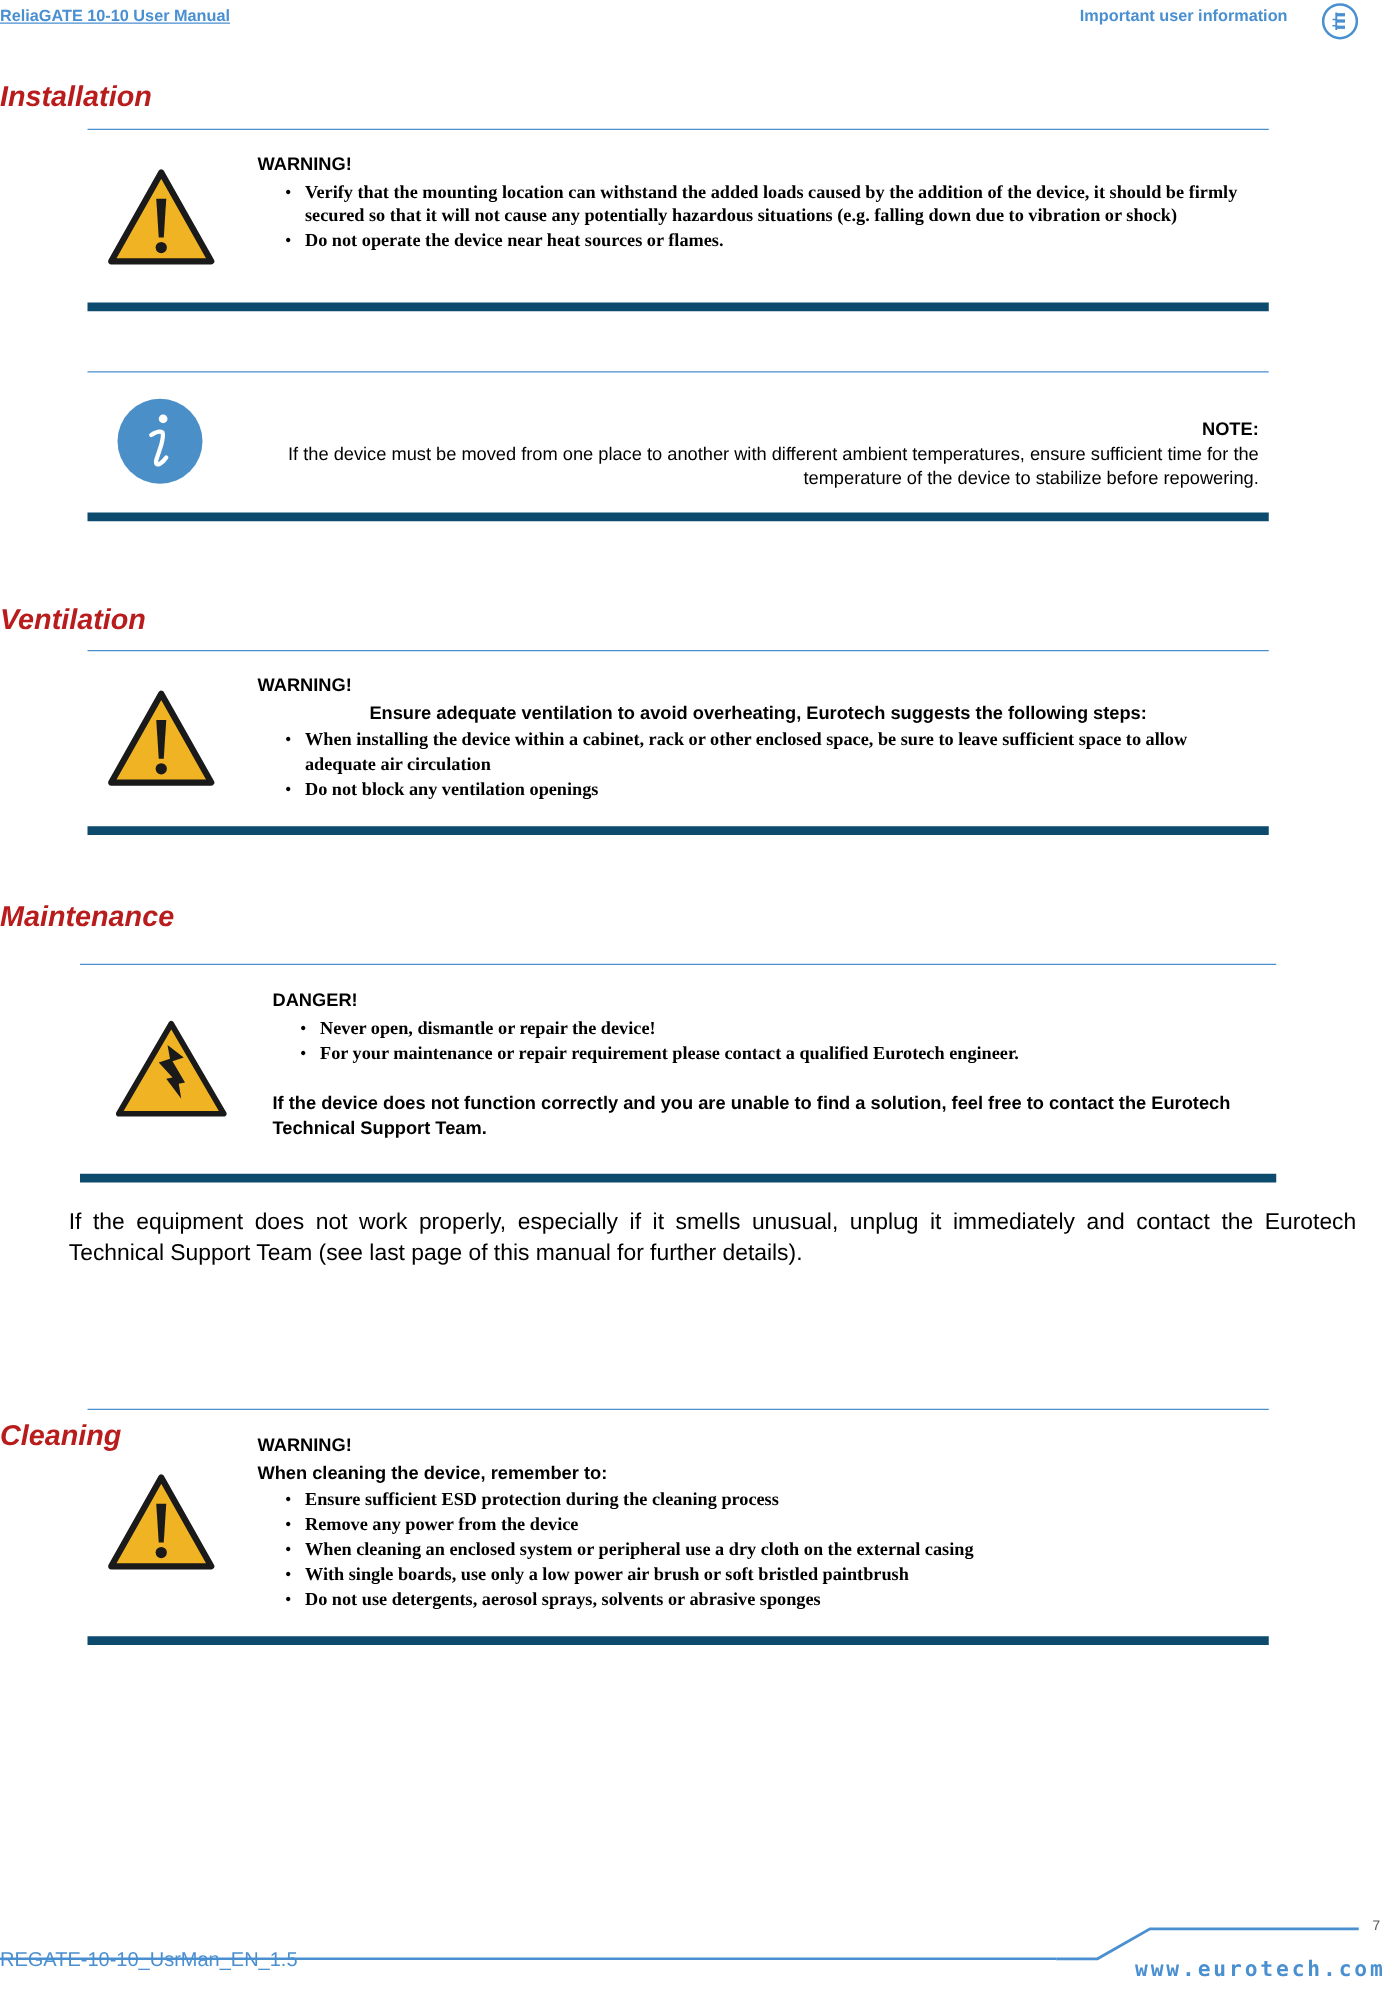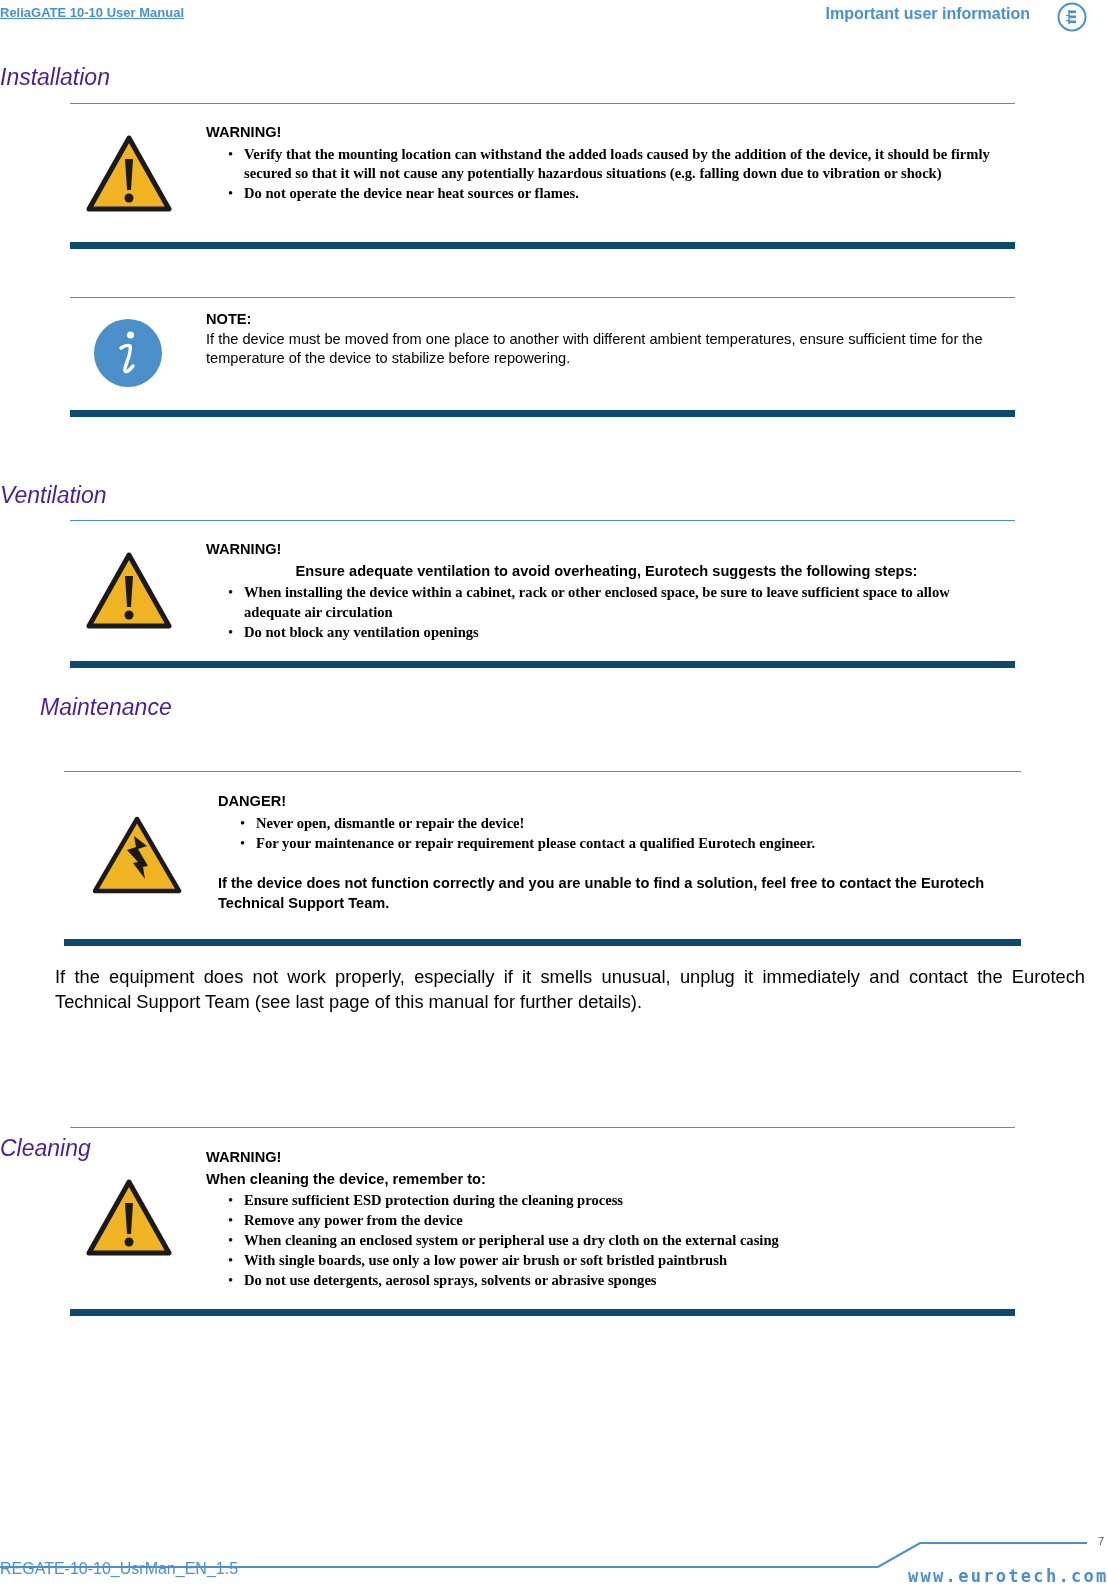--- a/index.html
+++ b/index.html
@@ -6,27 +6,27 @@
   body {
     width: 1107px; height: 1593px; position: relative; overflow: hidden;
     font-family: "Liberation Sans", sans-serif; color: #000;
   }
   .hdr-left {
     position: absolute; left: 0; top: 5px;
     font-size: 13px; font-weight: bold; color: #4a8fd0; text-decoration: underline;
   }
   .hdr-right {
     position: absolute; right: 77px; top: 5px;
-    font-size: 16px; font-weight: bold; color: #4a8fd0;
+    font-size: 13px; font-weight: bold; color: #4a8fd0;
   }
   .hdr-icon { position: absolute; left: 1057px; top: 2px; width: 30px; height: 30px; }
 
   .section-title {
     position: absolute; left: 0;
-    font-size: 23px; font-weight: normal; font-style: italic; color: #4c1d95;
+    font-size: 23px; font-weight: bold; font-style: italic; color: #b91c1c;
   }
 
   .box {
     position: absolute; left: 70px; width: 945px;
     border-top: 1px solid #4a8fd0; border-bottom: 7px solid #0c4a6e;
   }
   .box .icon { position: absolute; }
   .box .content {
     position: absolute; left: 136px; right: 8px;
     font-size: 14.6px; line-height: 19.5px;
@@ -89,21 +89,21 @@
     </ul>
   </div>
 </div>
 
 <div class="box" style="top:297px; height:112px;">
   <svg class="icon" style="left:23px; top:20px; width:70px; height:70px;" viewBox="0 0 70 70">
     <circle cx="35" cy="35" r="34" fill="#4a8fc8"></circle>
     <circle cx="37.5" cy="17" r="3.5" fill="#ffffff"></circle>
     <path d="M28 30 Q34 26 37 28 Q38 30 36 38 L32 50 Q31 55 35 53 Q38 51 40 48" fill="none" stroke="#ffffff" stroke-width="3.4" stroke-linecap="round"></path>
   </svg>
-  <div class="content" style="top:12px;">
+  <div class="content" style="top:37px;text-align:right;">
     <div class="label">NOTE:</div>
     <div class="plain">If the device must be moved from one place to another with different ambient temperatures, ensure sufficient time for the temperature of the device to stabilize before repowering.</div>
   </div>
 </div>
 
 <div class="section-title" style="top:482px;">Ventilation</div>
 
 <div class="box" style="top:520px; height:140px;">
   <svg class="icon" style="left:16px; top:31px; width:86px; height:78px;" viewBox="0 0 86 78">
     <path d="M43 3 L83 74 L3 74 Z" fill="#f0b323" stroke="#1a1a1a" stroke-width="5" stroke-linejoin="round"></path>
@@ -113,21 +113,21 @@
   <div class="content" style="top:19px;">
     <div class="label">WARNING!</div>
     <div class="lead" style="margin-top:2px;text-align:center;">Ensure adequate ventilation to avoid overheating, Eurotech suggests the following steps:</div>
     <ul>
       <li>When installing the device within a cabinet, rack or other enclosed space, be sure to leave sufficient space to allow adequate air circulation</li>
       <li>Do not block any ventilation openings</li>
     </ul>
   </div>
 </div>
 
-<div class="section-title" style="top:694px;padding-left:40px;">Maintenance</div>
+<div class="section-title" style="top:720px;">Maintenance</div>
 
 <div class="box" style="left:64px; width:957px; top:771px; height:167px;">
   <svg class="icon" style="left:28px; top:44px; width:90px; height:78px;" viewBox="0 0 90 78">
     <path d="M45 3 L87 75 L3 75 Z" fill="#f0b323" stroke="#1a1a1a" stroke-width="4.5" stroke-linejoin="round"></path>
     <path d="M42 20 L55 30 L46 33 L56 50 L51 51 L53 63 L41 47 L46 46 L35 34 L44 31 Z" fill="#1a1a1a"></path>
   </svg>
   <div class="content" style="left:154px; top:20px;">
     <div class="label">DANGER!</div>
     <ul>
       <li>Never open, dismantle or repair the device!</li>

